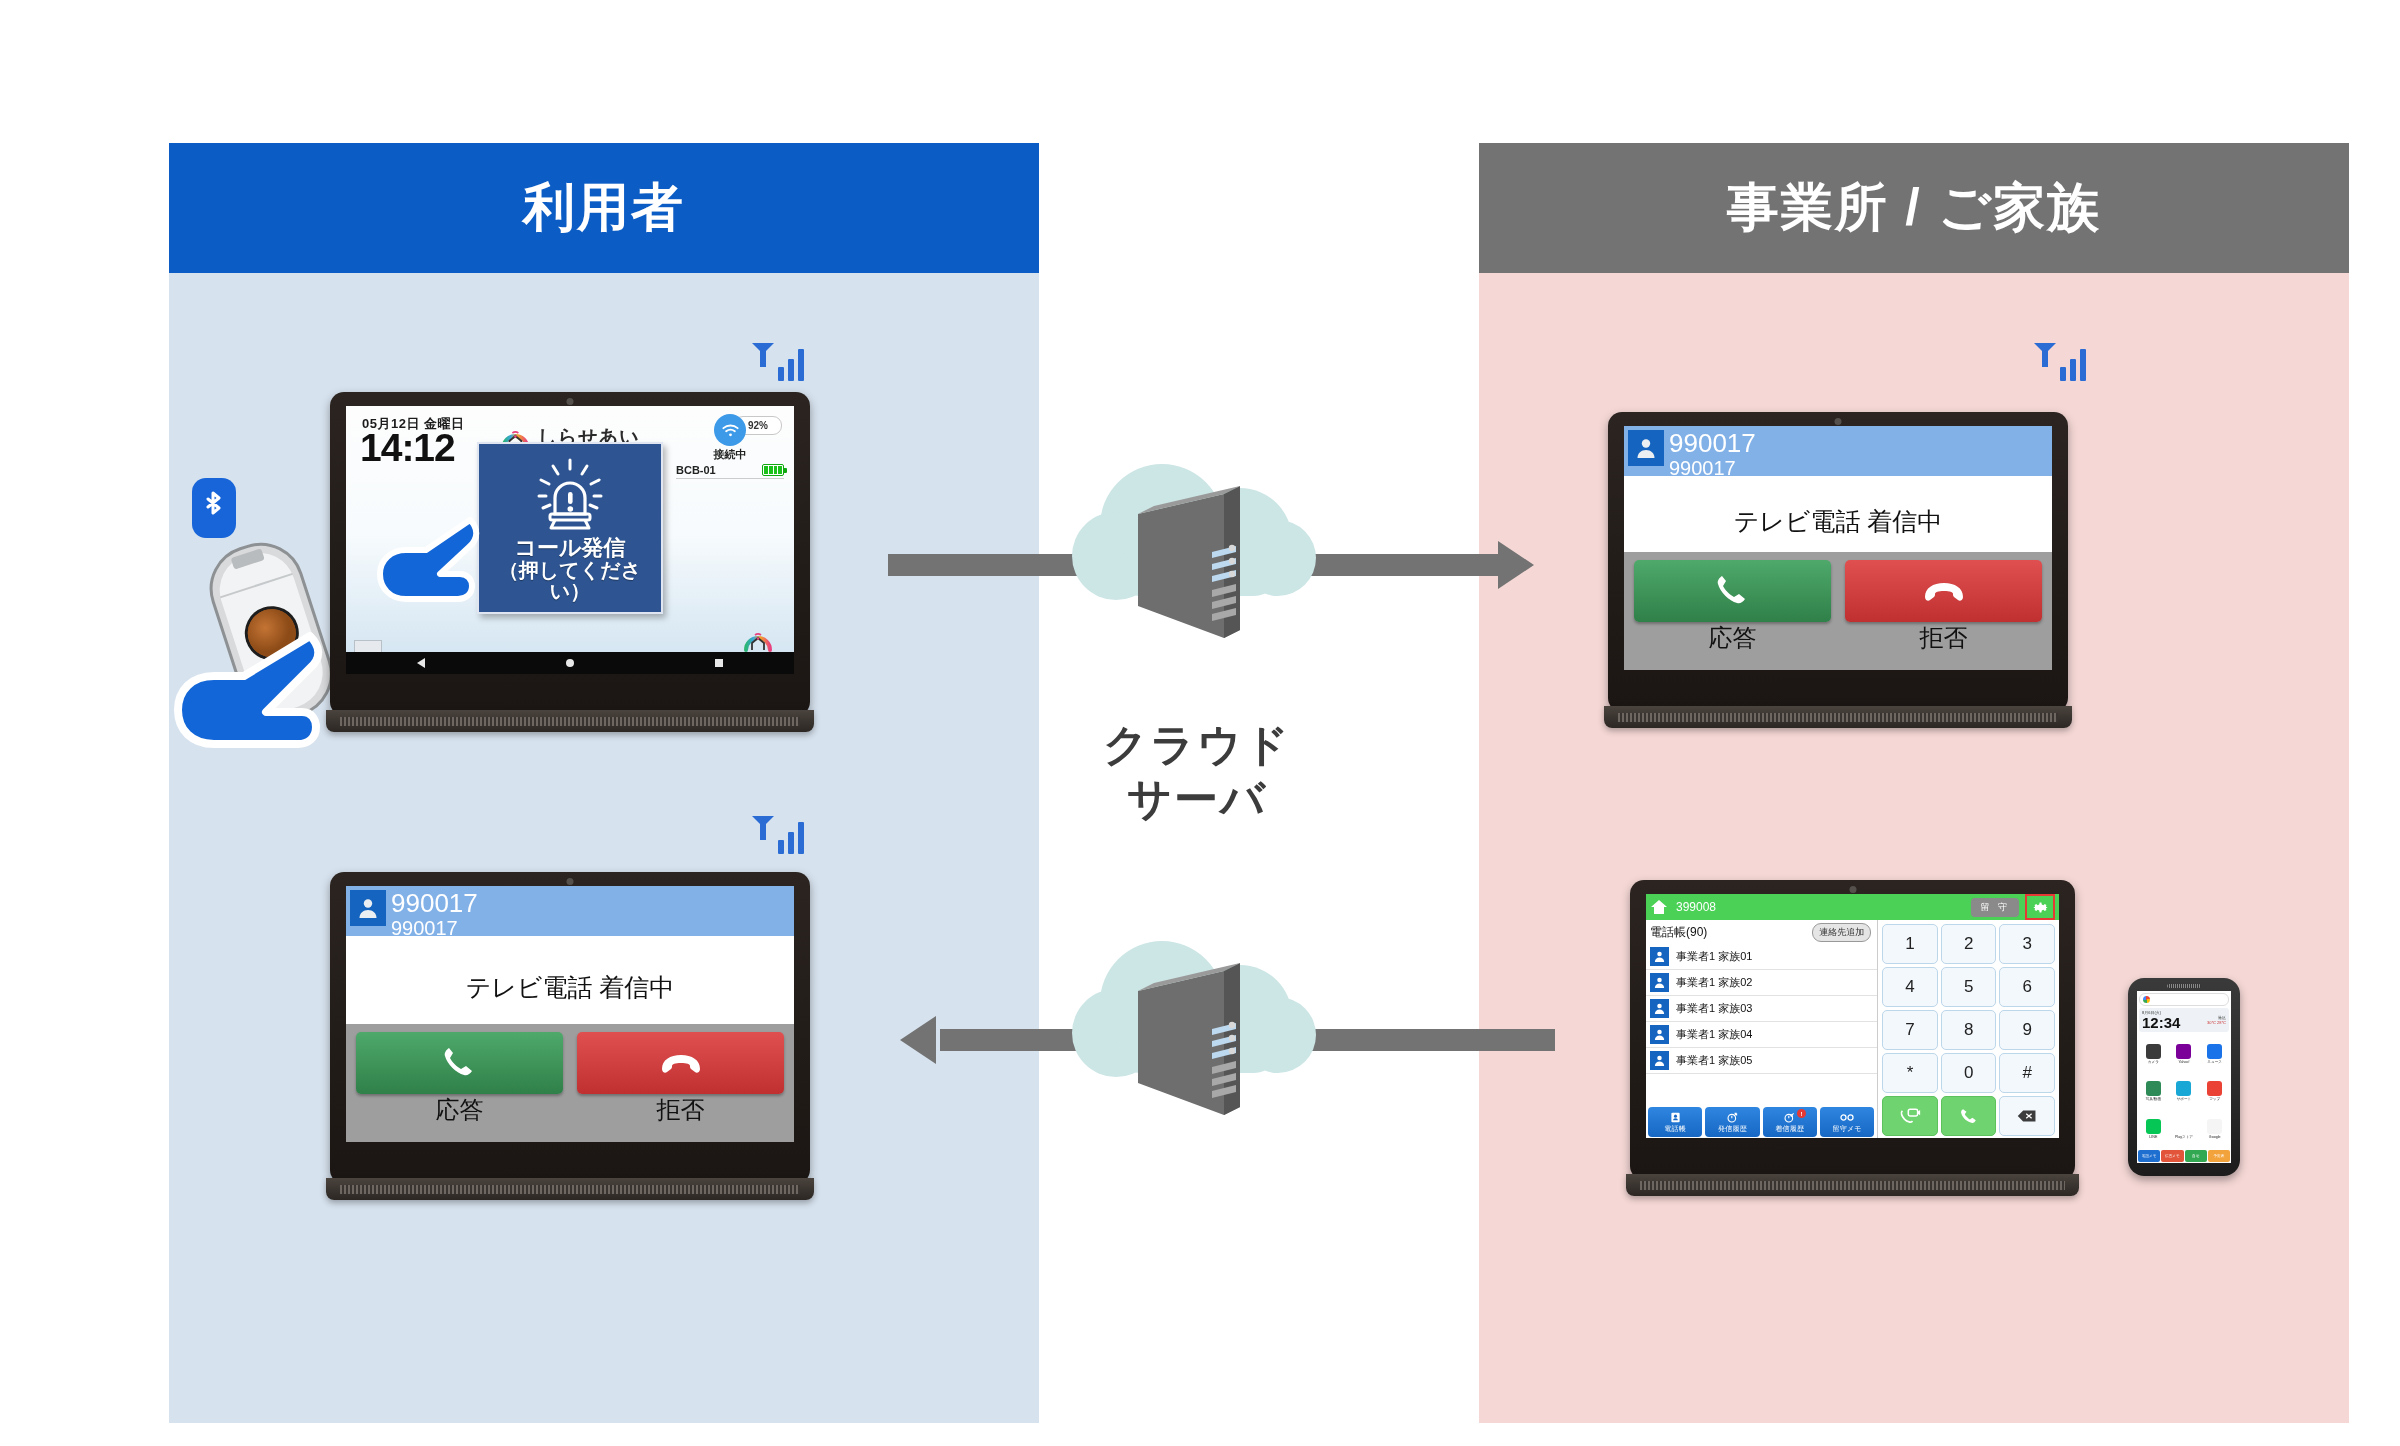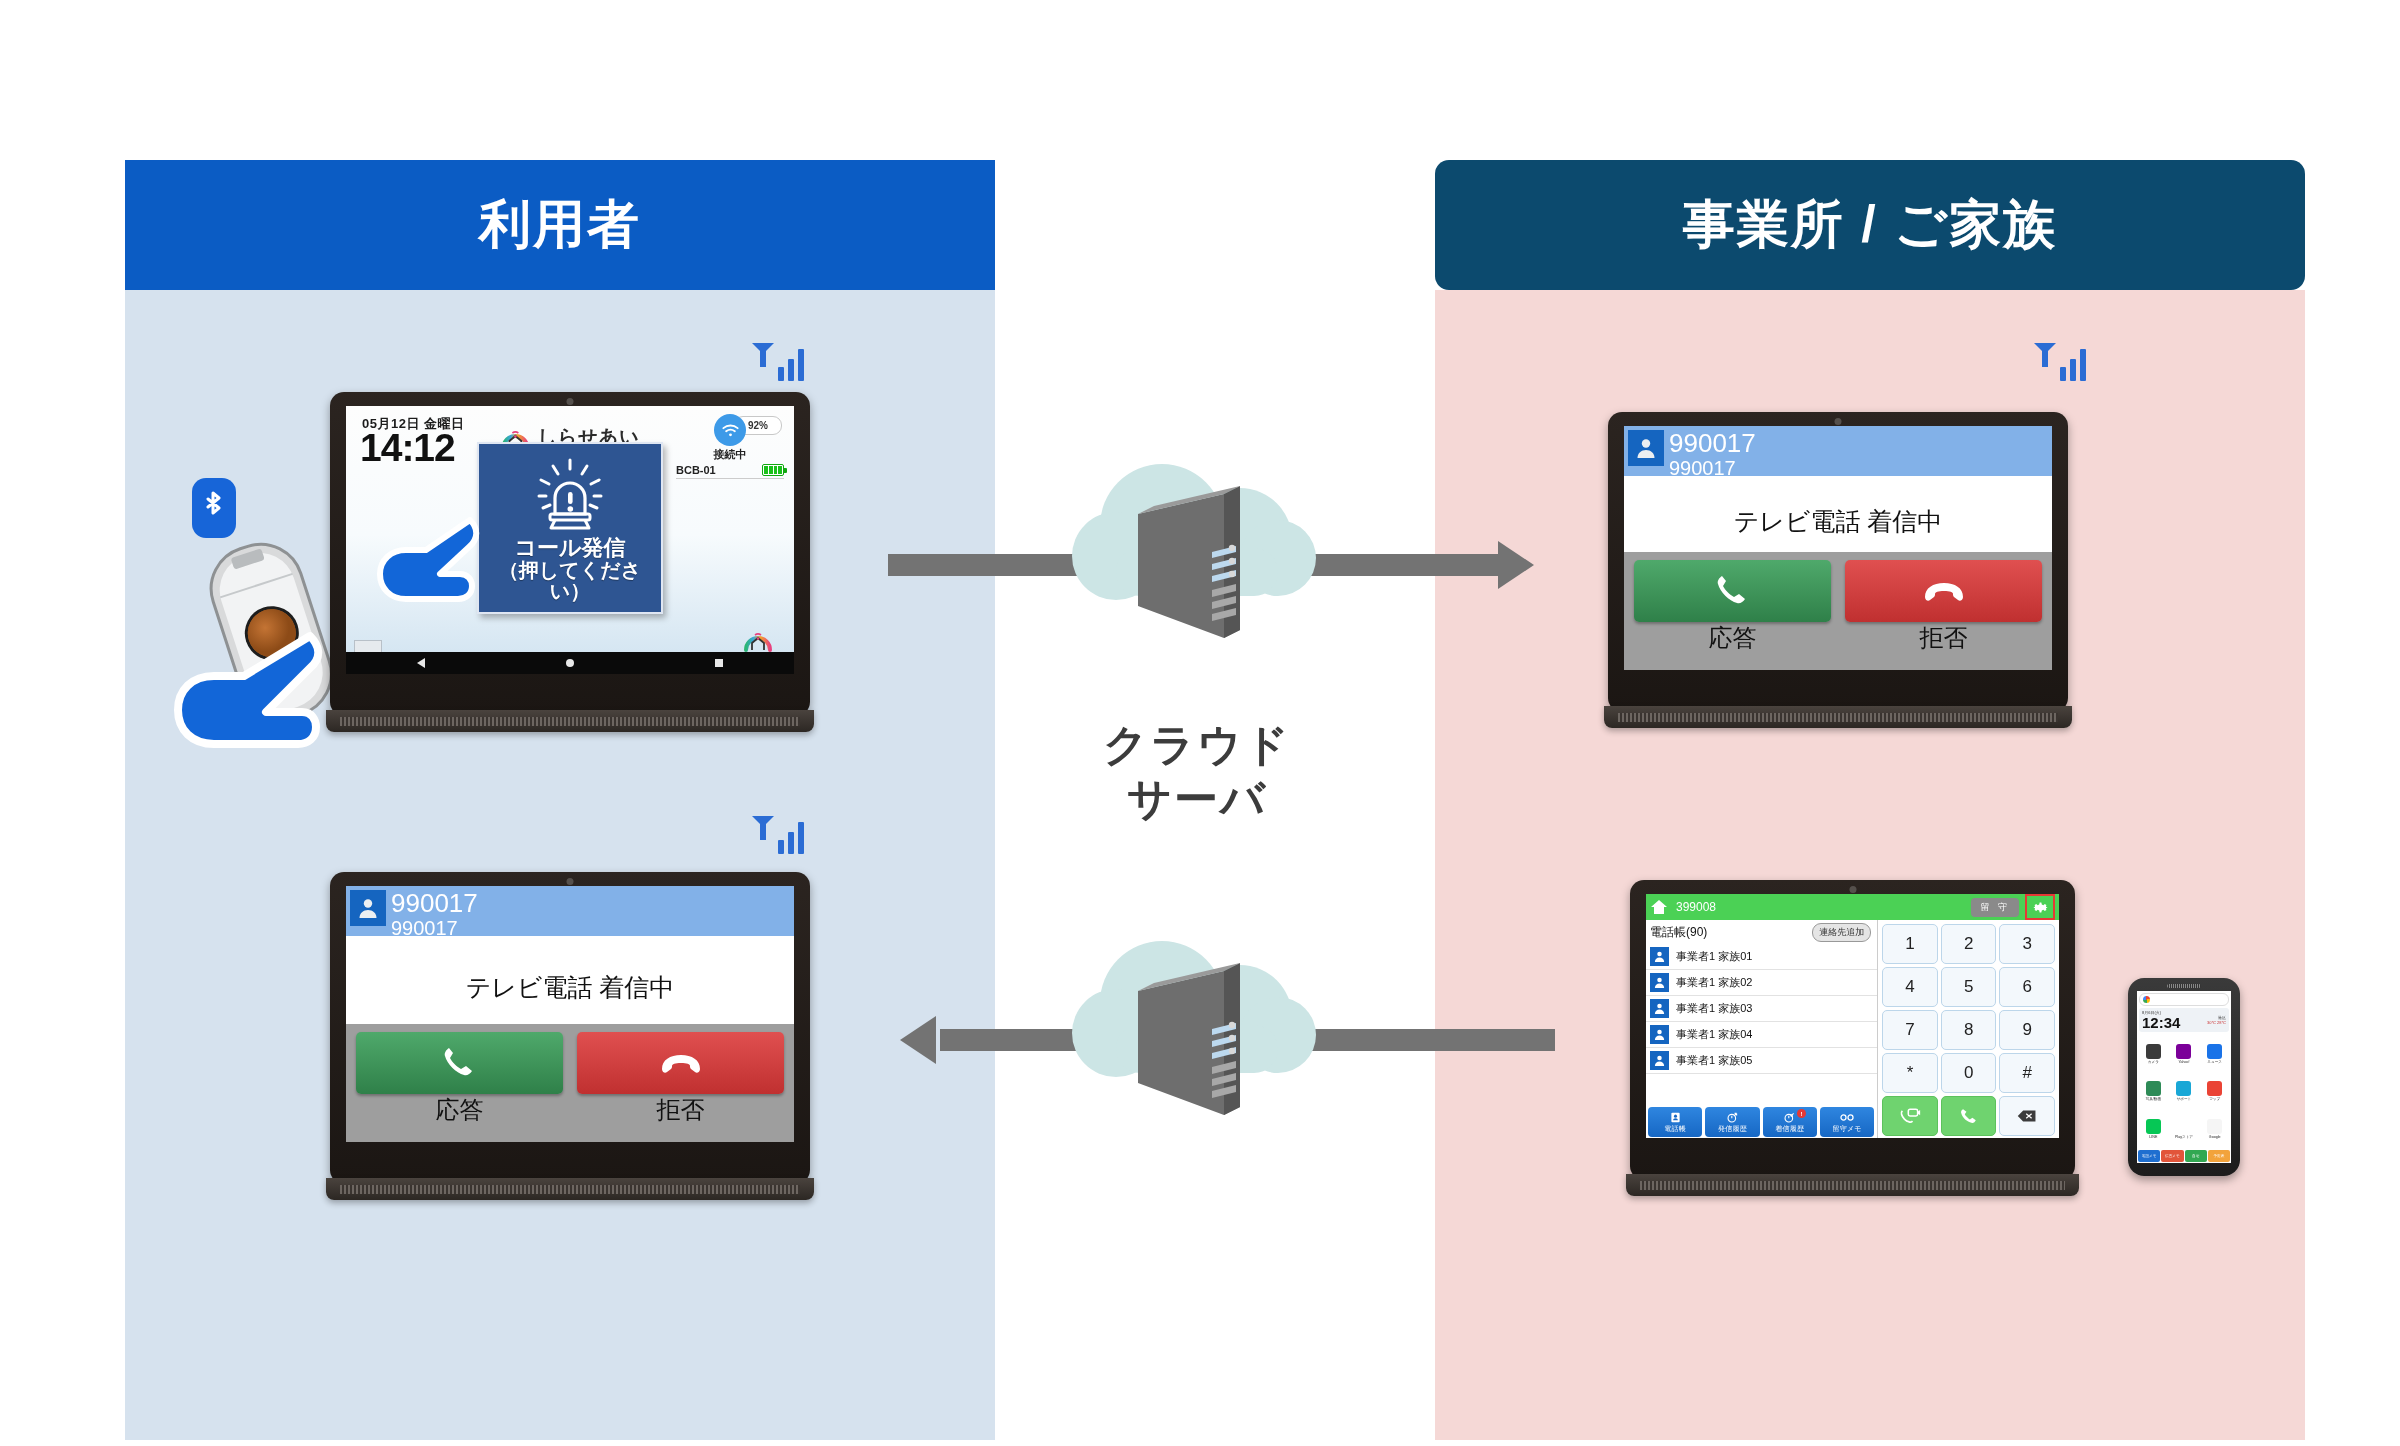--- a/index.html
+++ b/index.html
@@ -1,28 +1,28 @@
 <!DOCTYPE html>
 <html><head>
 <meta charset="utf-8">
 <style>
   html,body{margin:0;padding:0;background:#fff;}
   body{width:2400px;height:1446px;position:relative;overflow:hidden;
        font-family:"Liberation Sans","DejaVu Sans",sans-serif;}
 
   
-  .panel{position:absolute;top:160px;}
+  .panel{position:absolute;top:143px;margin-left:44px;}
   #panel-user{left:125px;width:870px;}
   #panel-office{left:1435px;width:870px;}
   .panel-header{height:130px;display:flex;align-items:center;justify-content:center;}
   .panel-header span{color:#fff;font-size:52px;font-weight:bold;letter-spacing:2px;}
   .panel-area{height:1150px;}
   #panel-user .panel-header{background:#0B5CC4;}
   #panel-user .panel-area{background:#D6E2EE;}
-  #panel-office .panel-header{background:#0c4a6e;border-radius:14px;}
+  #panel-office .panel-header{background:#737373;}
   #panel-office .panel-area{background:#F5D8D6;}
 
   
   .antenna{position:absolute;width:60px;height:52px;}
   .antenna svg{width:60px;height:52px;display:block;}
 
   
   .tablet{position:absolute;}
   .tab-bezel{position:relative;width:100%;height:100%;
     background:linear-gradient(#2b2420,#1b1613);

